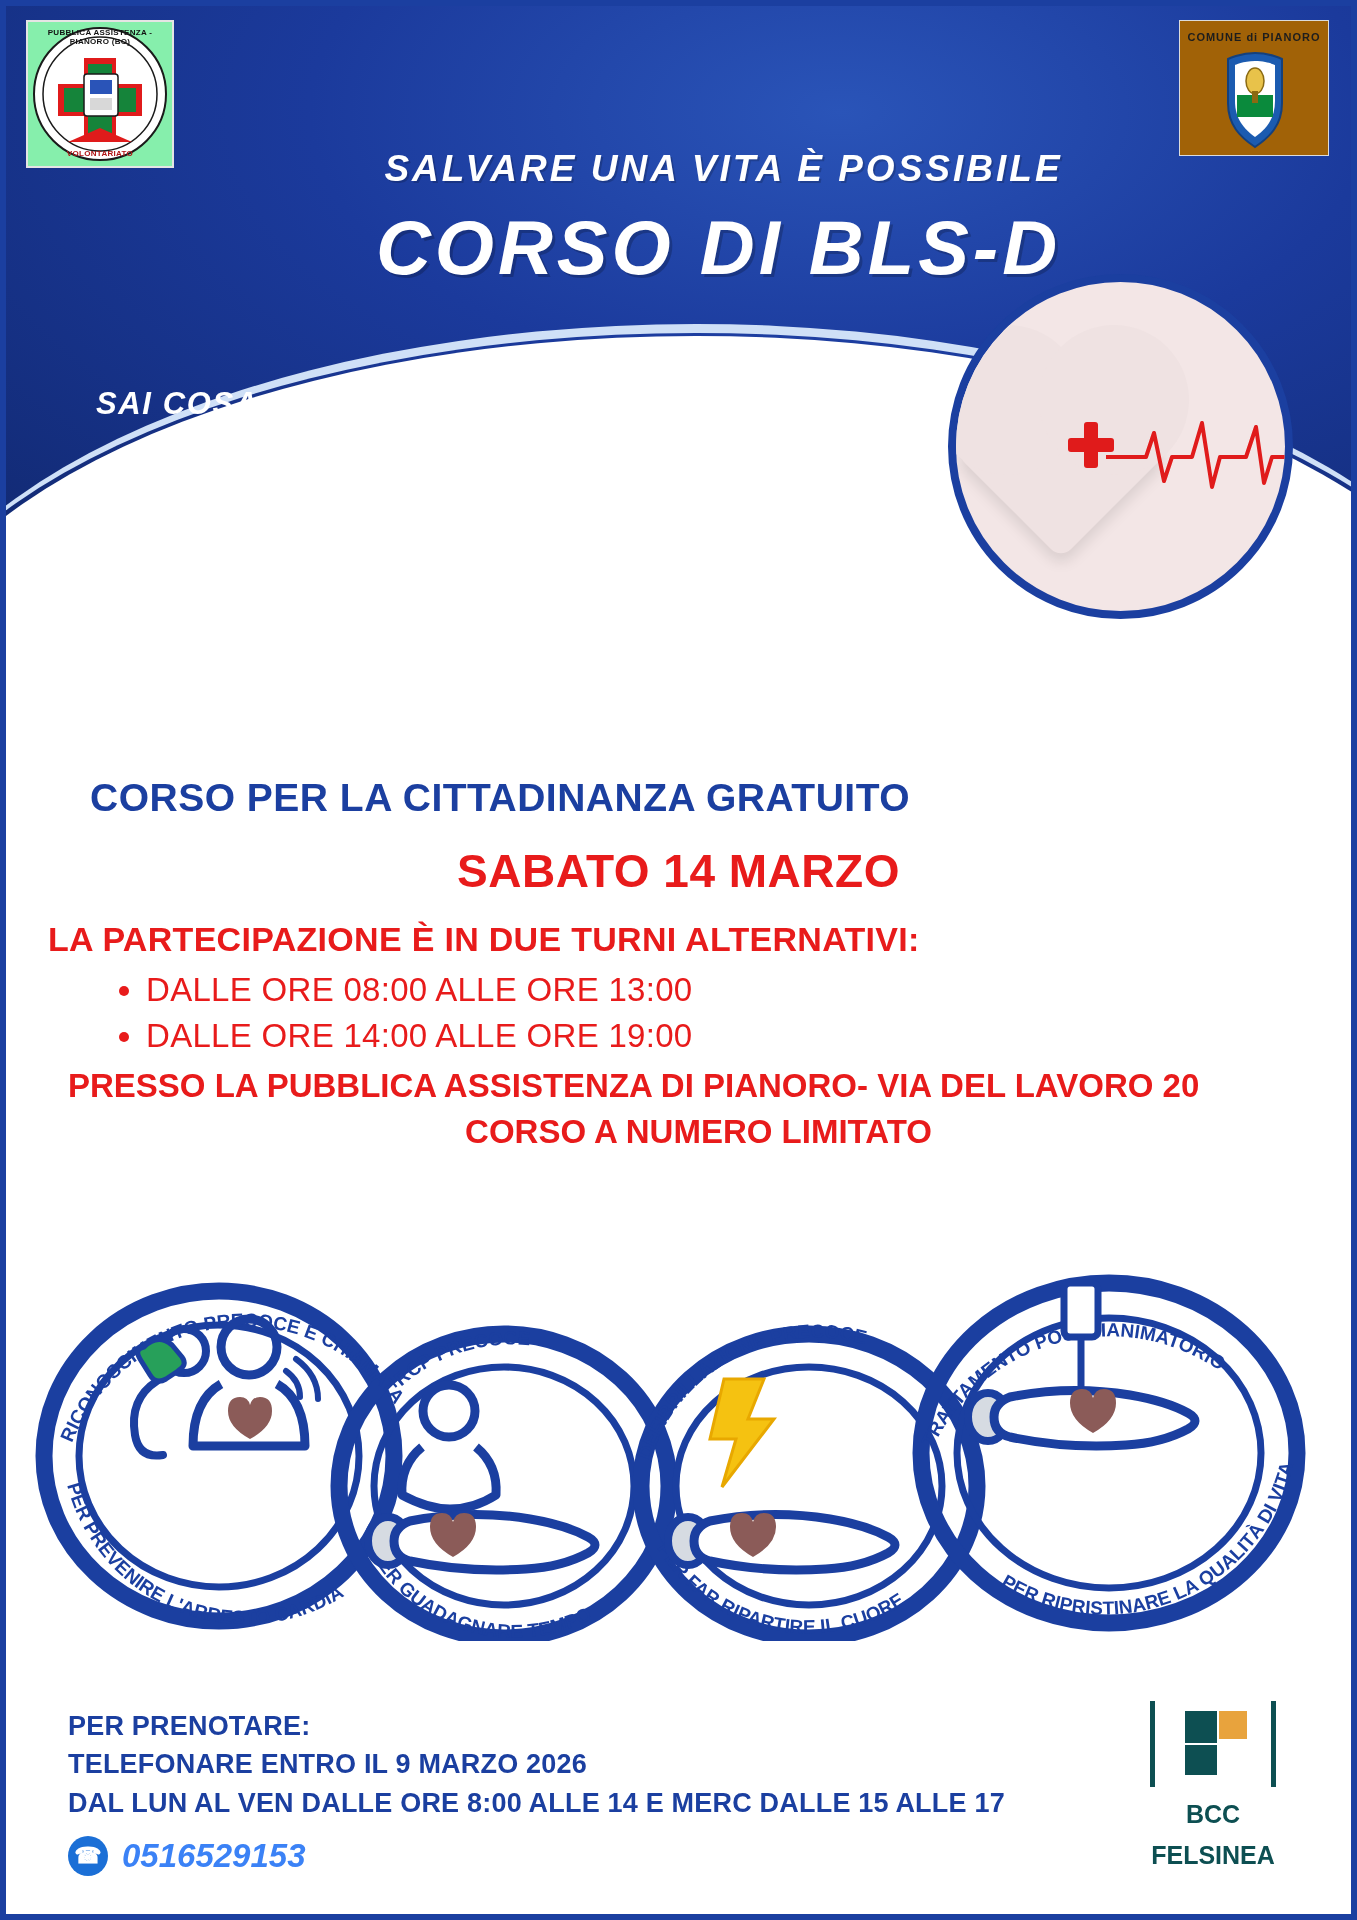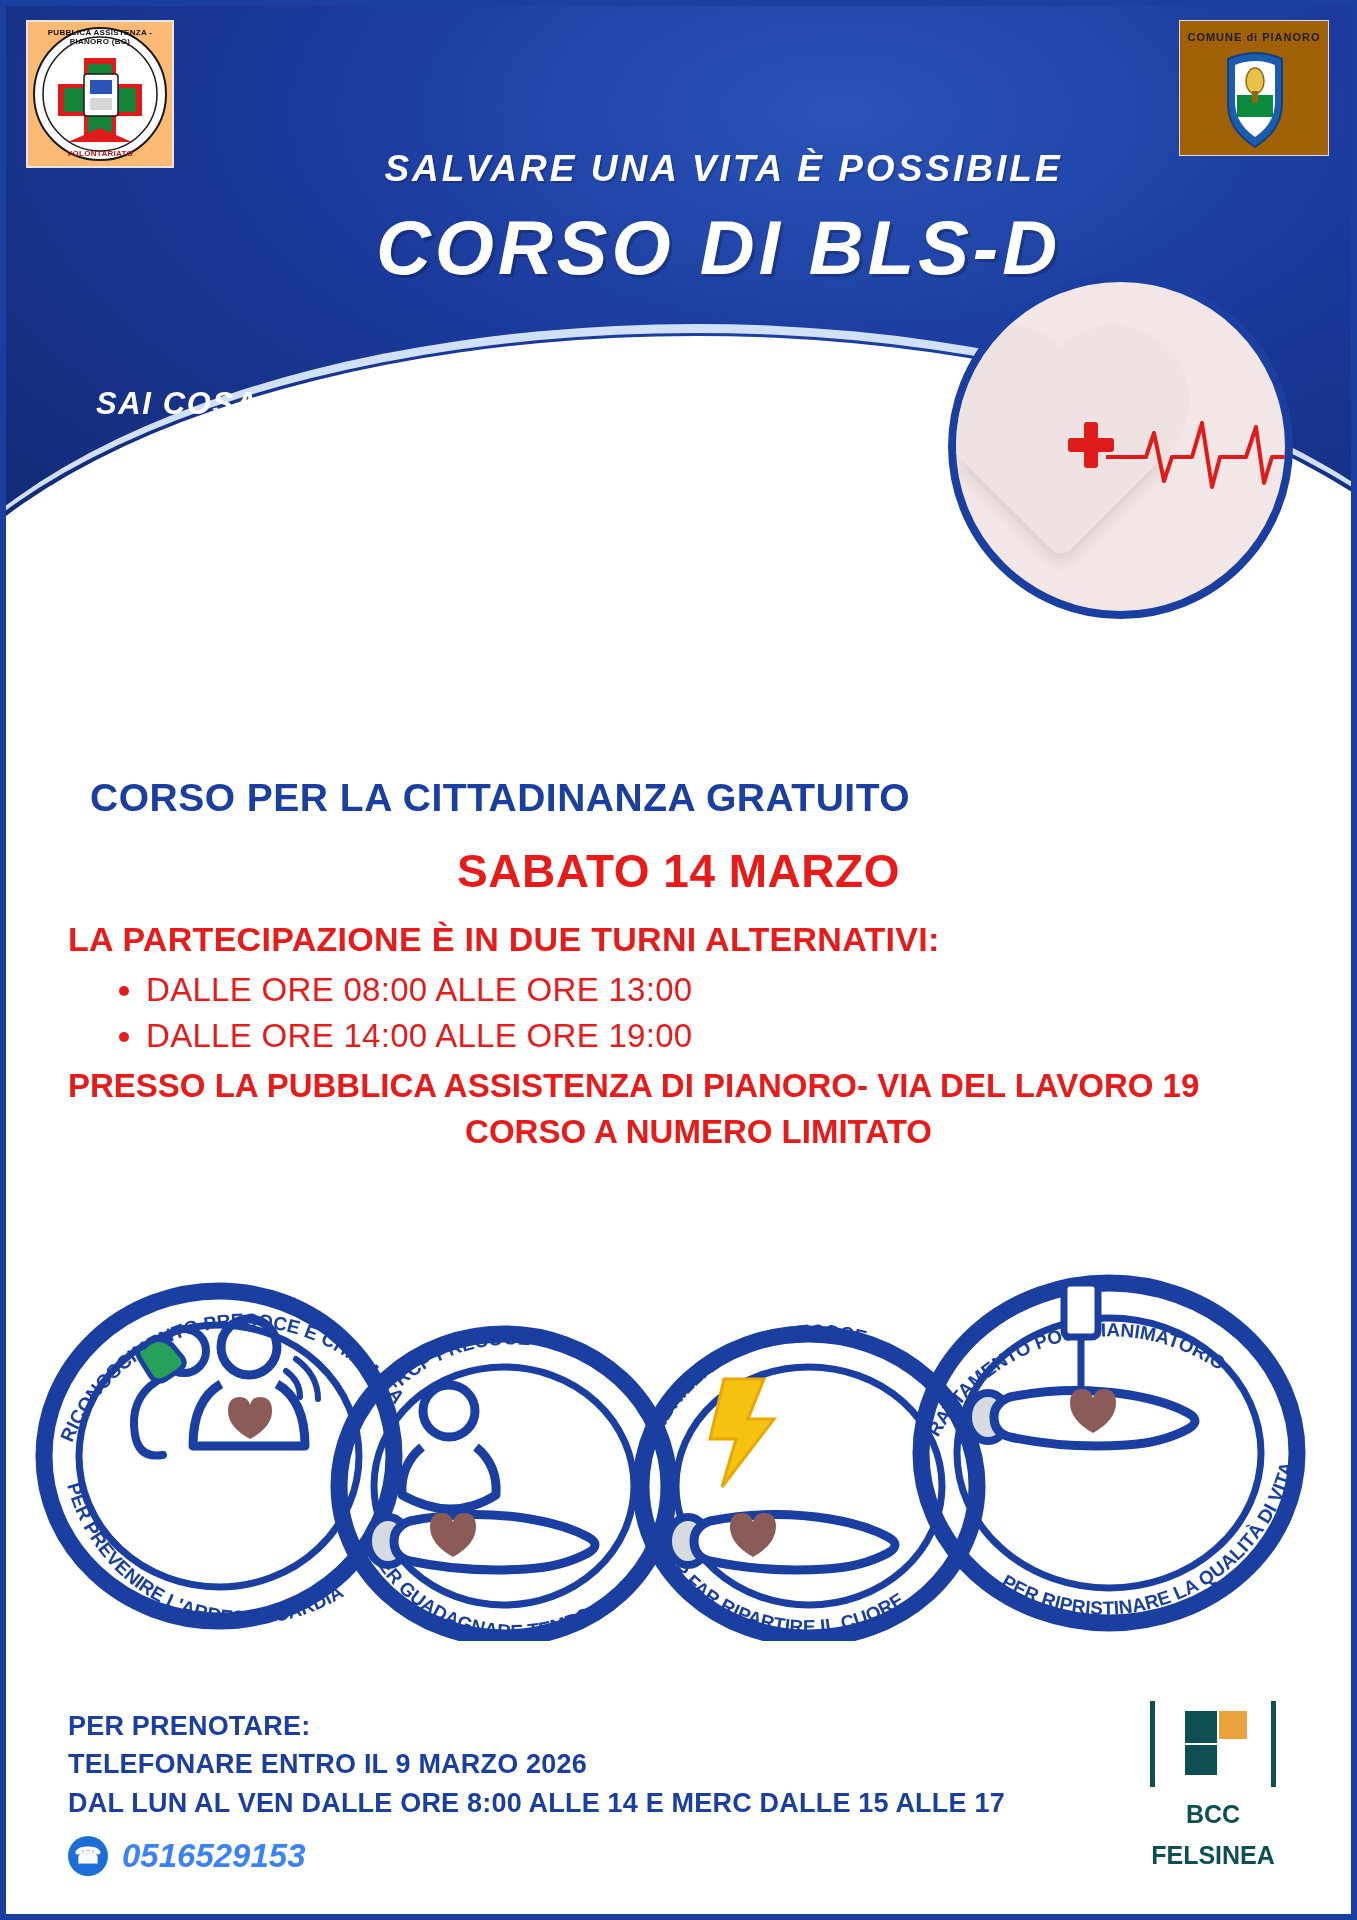--- a/index.html
+++ b/index.html
@@ -47,21 +47,21 @@
     border-radius: 50% 50% 0 0 / 70% 70% 0 0;
     border-top: 9px solid #cfe0f7;
     background: transparent;
   }
 
   
   .logo-pa {
     position: absolute;
     left: 20px; top: 14px;
     width: 148px; height: 148px;
-    background: #fdba74;
+    background: #86efac;
     border: 2px solid #e4e4e4;
     overflow: hidden;
   }
   .logo-comune {
     position: absolute;
     right: 22px; top: 14px;
     width: 150px; height: 136px;
     background: #a16207;
     border: 1px solid #dcdcdc;
     overflow: hidden;
@@ -196,21 +196,21 @@
     font-size: 46px;
     font-weight: bold;
     letter-spacing: .5px;
   }
   .m-red {
     margin-top: 22px;
     color: #e81b1b;
     font-size: 34px;
     font-weight: bold;
     text-align: left;
-    padding-left: 62px;
+    padding-left: 42px;
     letter-spacing: .3px;
   }
   ul.turni {
     margin: 12px 0 0 0;
     padding-left: 140px;
     text-align: left;
     list-style: disc;
     color: #e81b1b;
   }
   ul.turni li {
@@ -355,21 +355,21 @@
   </div>
 
   <div class="mid">
     <div class="m-blue">CORSO PER LA CITTADINANZA GRATUITO</div>
     <div class="m-red-big">SABATO 14 MARZO</div>
     <div class="m-red">LA PARTECIPAZIONE È IN DUE TURNI ALTERNATIVI:</div>
     <ul class="turni">
       <li>DALLE ORE 08:00 ALLE ORE 13:00</li>
       <li>DALLE ORE 14:00 ALLE ORE 19:00</li>
     </ul>
-    <div class="m-red-wide">PRESSO LA PUBBLICA ASSISTENZA DI PIANORO- VIA DEL LAVORO 19</div>
+    <div class="m-red-wide">PRESSO LA PUBBLICA ASSISTENZA DI PIANORO- VIA DEL LAVORO 20</div>
     <div class="m-red-center">CORSO A NUMERO LIMITATO</div>
   </div>
 
   <div class="chain">
     <svg width="1320" height="420" viewBox="0 0 1320 420">
       <defs>
         <path id="arcTop1" d="M 45 230 A 185 185 0 0 1 375 190"></path>
         <path id="arcBot1" d="M 40 250 A 185 185 0 0 0 320 375"></path>
         <path id="arcTop2" d="M 330 240 A 165 165 0 0 1 640 225"></path>
         <path id="arcBot2" d="M 330 290 A 165 165 0 0 0 630 340"></path>

